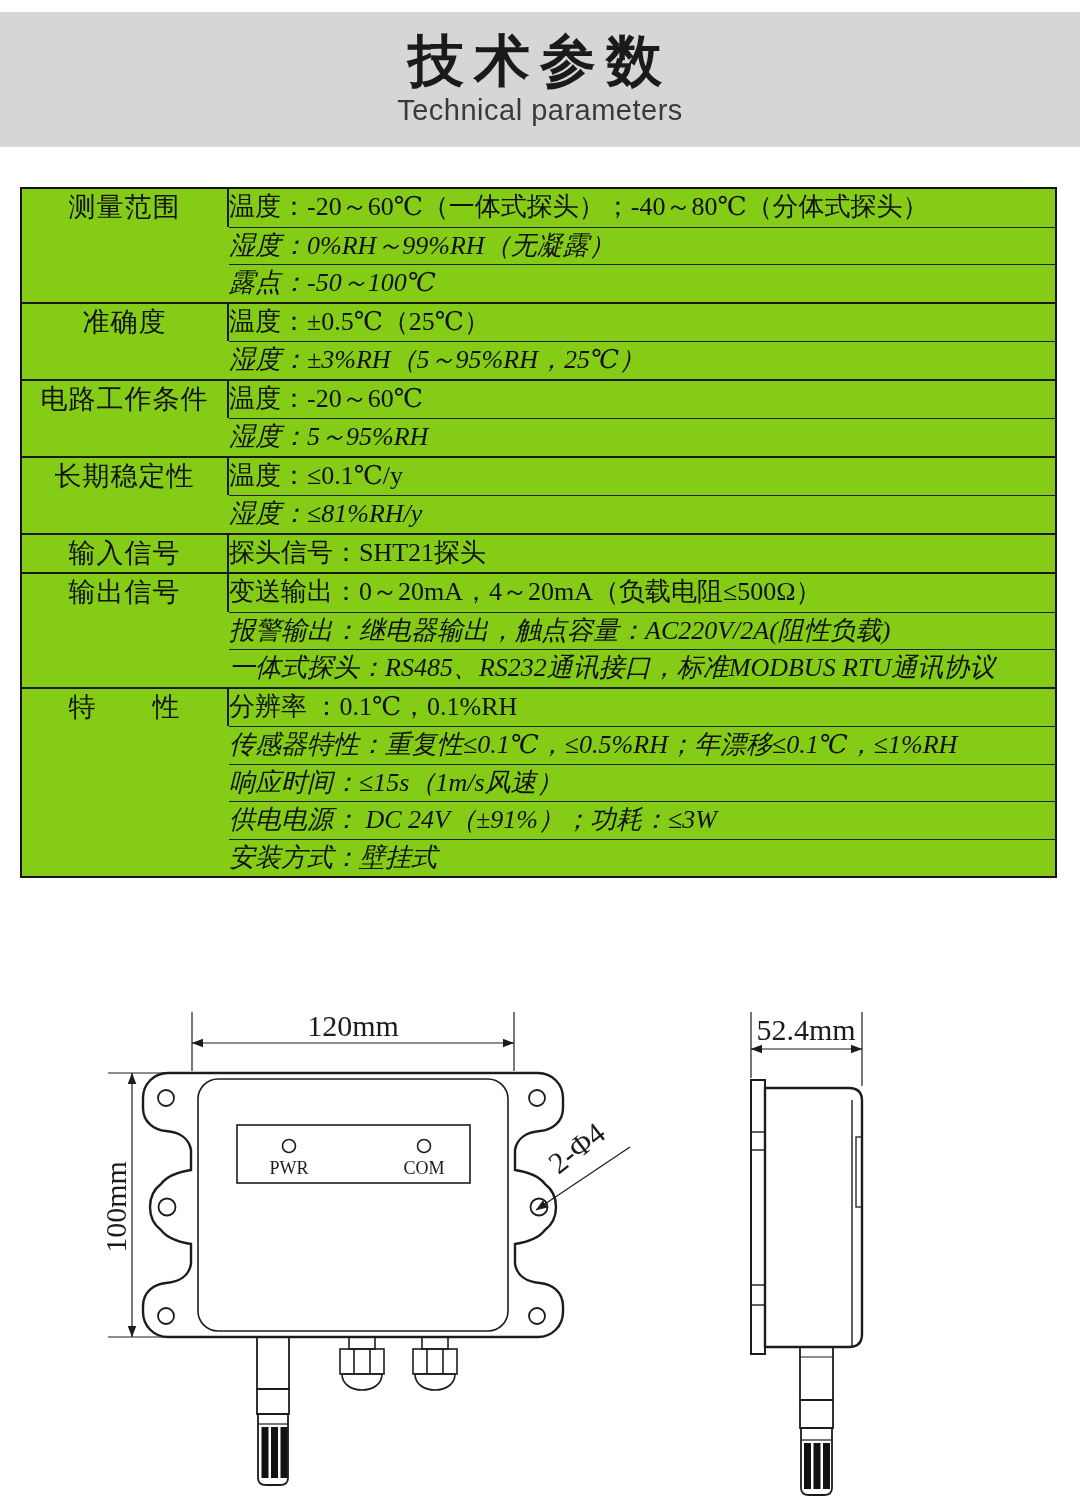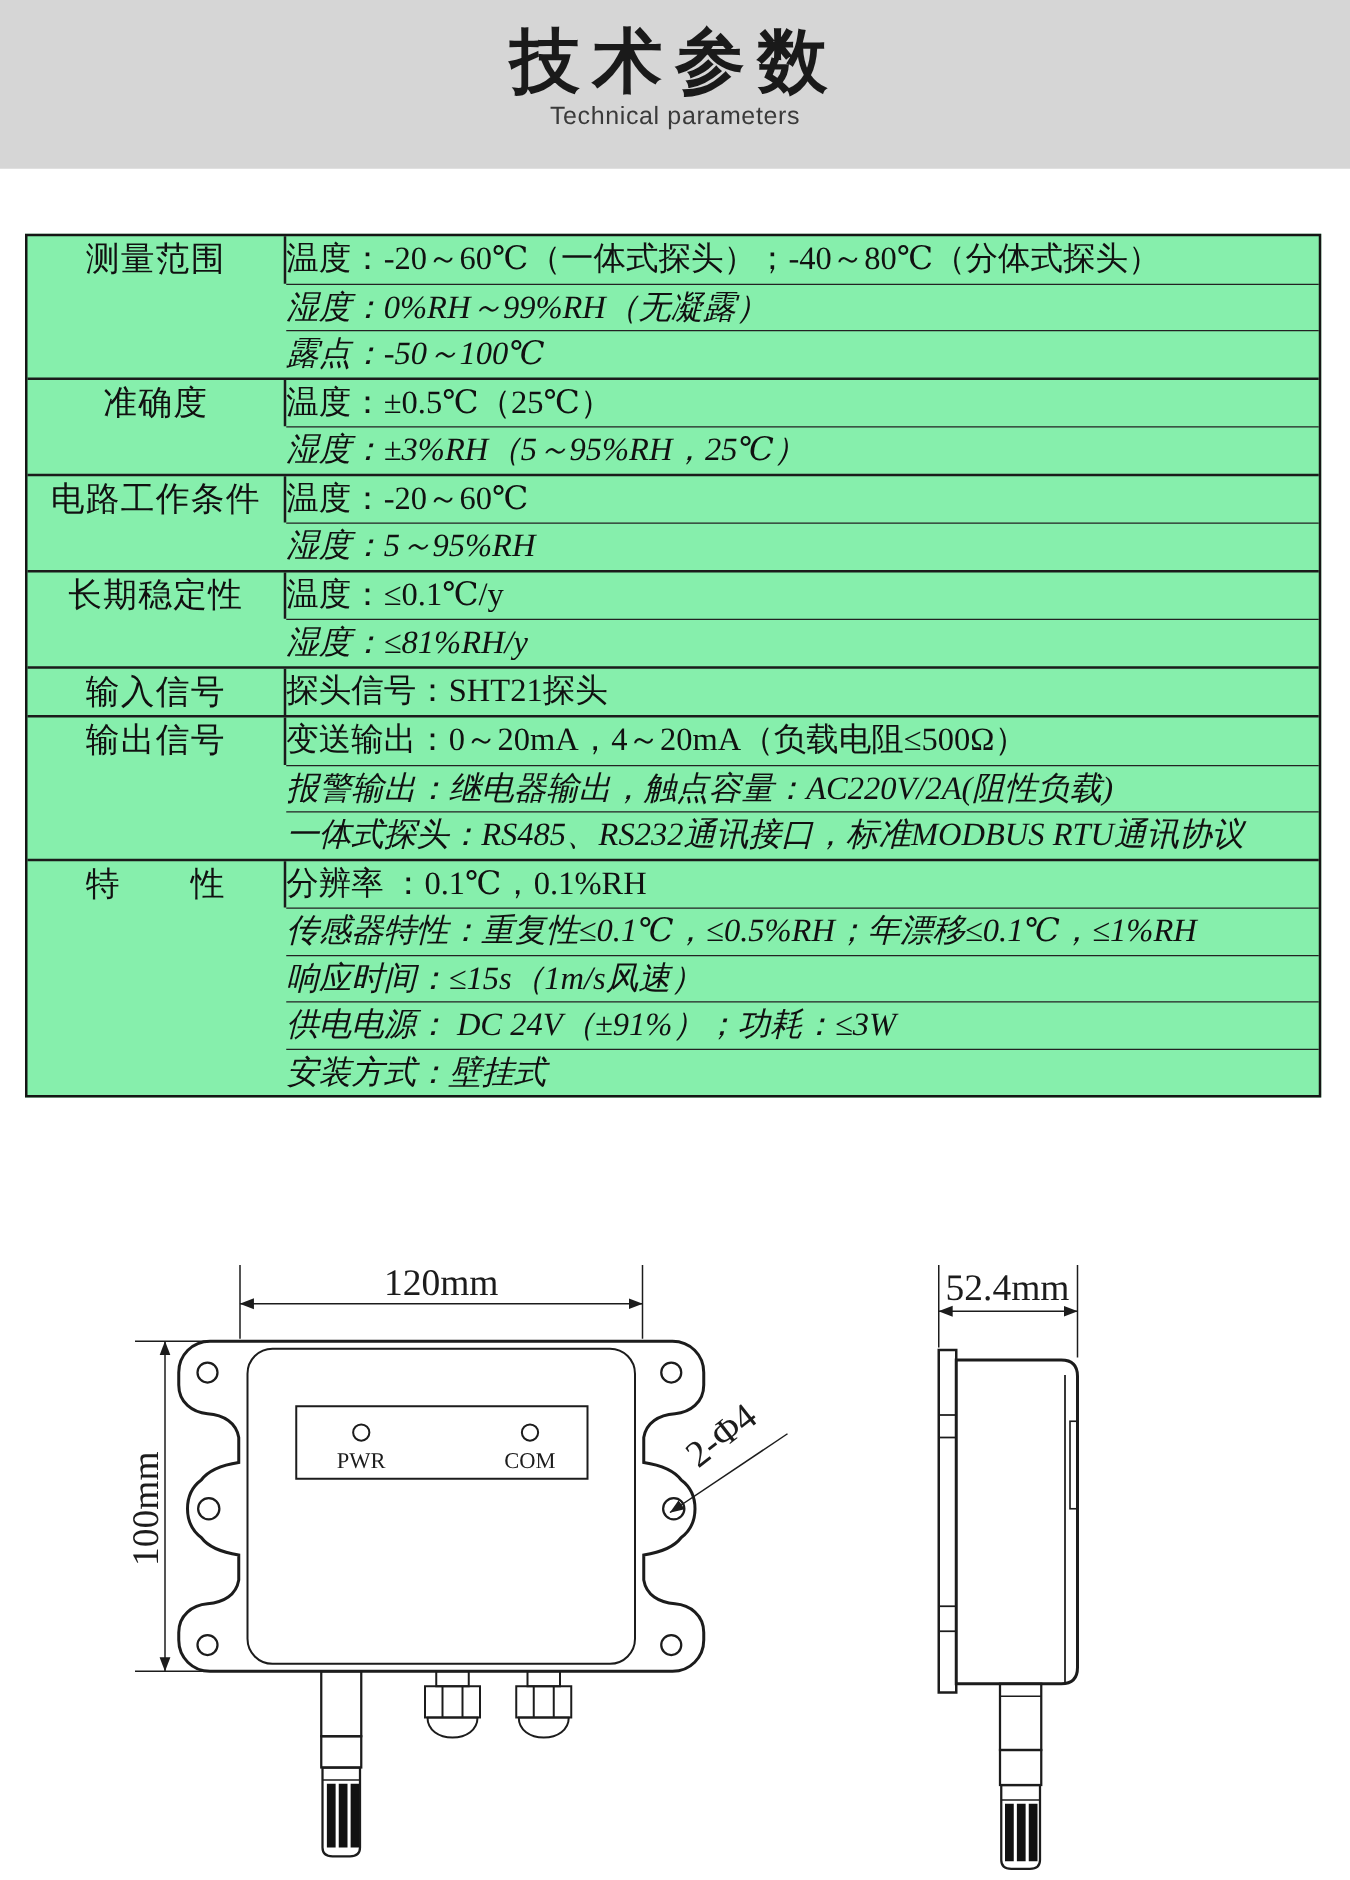--- a/index.html
+++ b/index.html
@@ -10,51 +10,51 @@
     position: relative;
     width: 1080px;
     height: 1504px;
     background: #ffffff;
     overflow: hidden;
   }
 
   
   .header {
     position: absolute;
-    left: 0; top: 0;
+    left: 0; top: 12px;
     width: 1080px;
     height: 135px;
     background: #d6d6d6;
     text-align: center;
   }
   .header .title {
     padding-top: 20px;
     font-family: "Liberation Sans", "DejaVu Sans", sans-serif;
     font-size: 56px;
     font-weight: 800;
     letter-spacing: 10px;
     color: #1a1a1a;
     line-height: 1.05;
   }
   .header .subtitle {
     margin-top: 3px;
     font-family: "Liberation Sans", "DejaVu Sans", sans-serif;
-    font-size: 20px;
+    font-size: 29px;
     font-weight: 400;
     color: #3a3a3a;
     letter-spacing: 0.5px;
   }
 
   
   .spec-table {
     position: absolute;
     left: 20px; top: 187px;
     width: 1037px;
     border: 2.5px solid #151515;
-    background: #86efac;
+    background: #84cc16;
     display: flex;
     flex-direction: column;
   }
   .group { display: flex; }
   .group + .group { border-top: 2px solid #1b1b1b; }
   .group-label {
     flex: 0 0 207px;
     border-right: 2px solid #1b1b1b;
     text-align: center;
     font-size: 27px;

